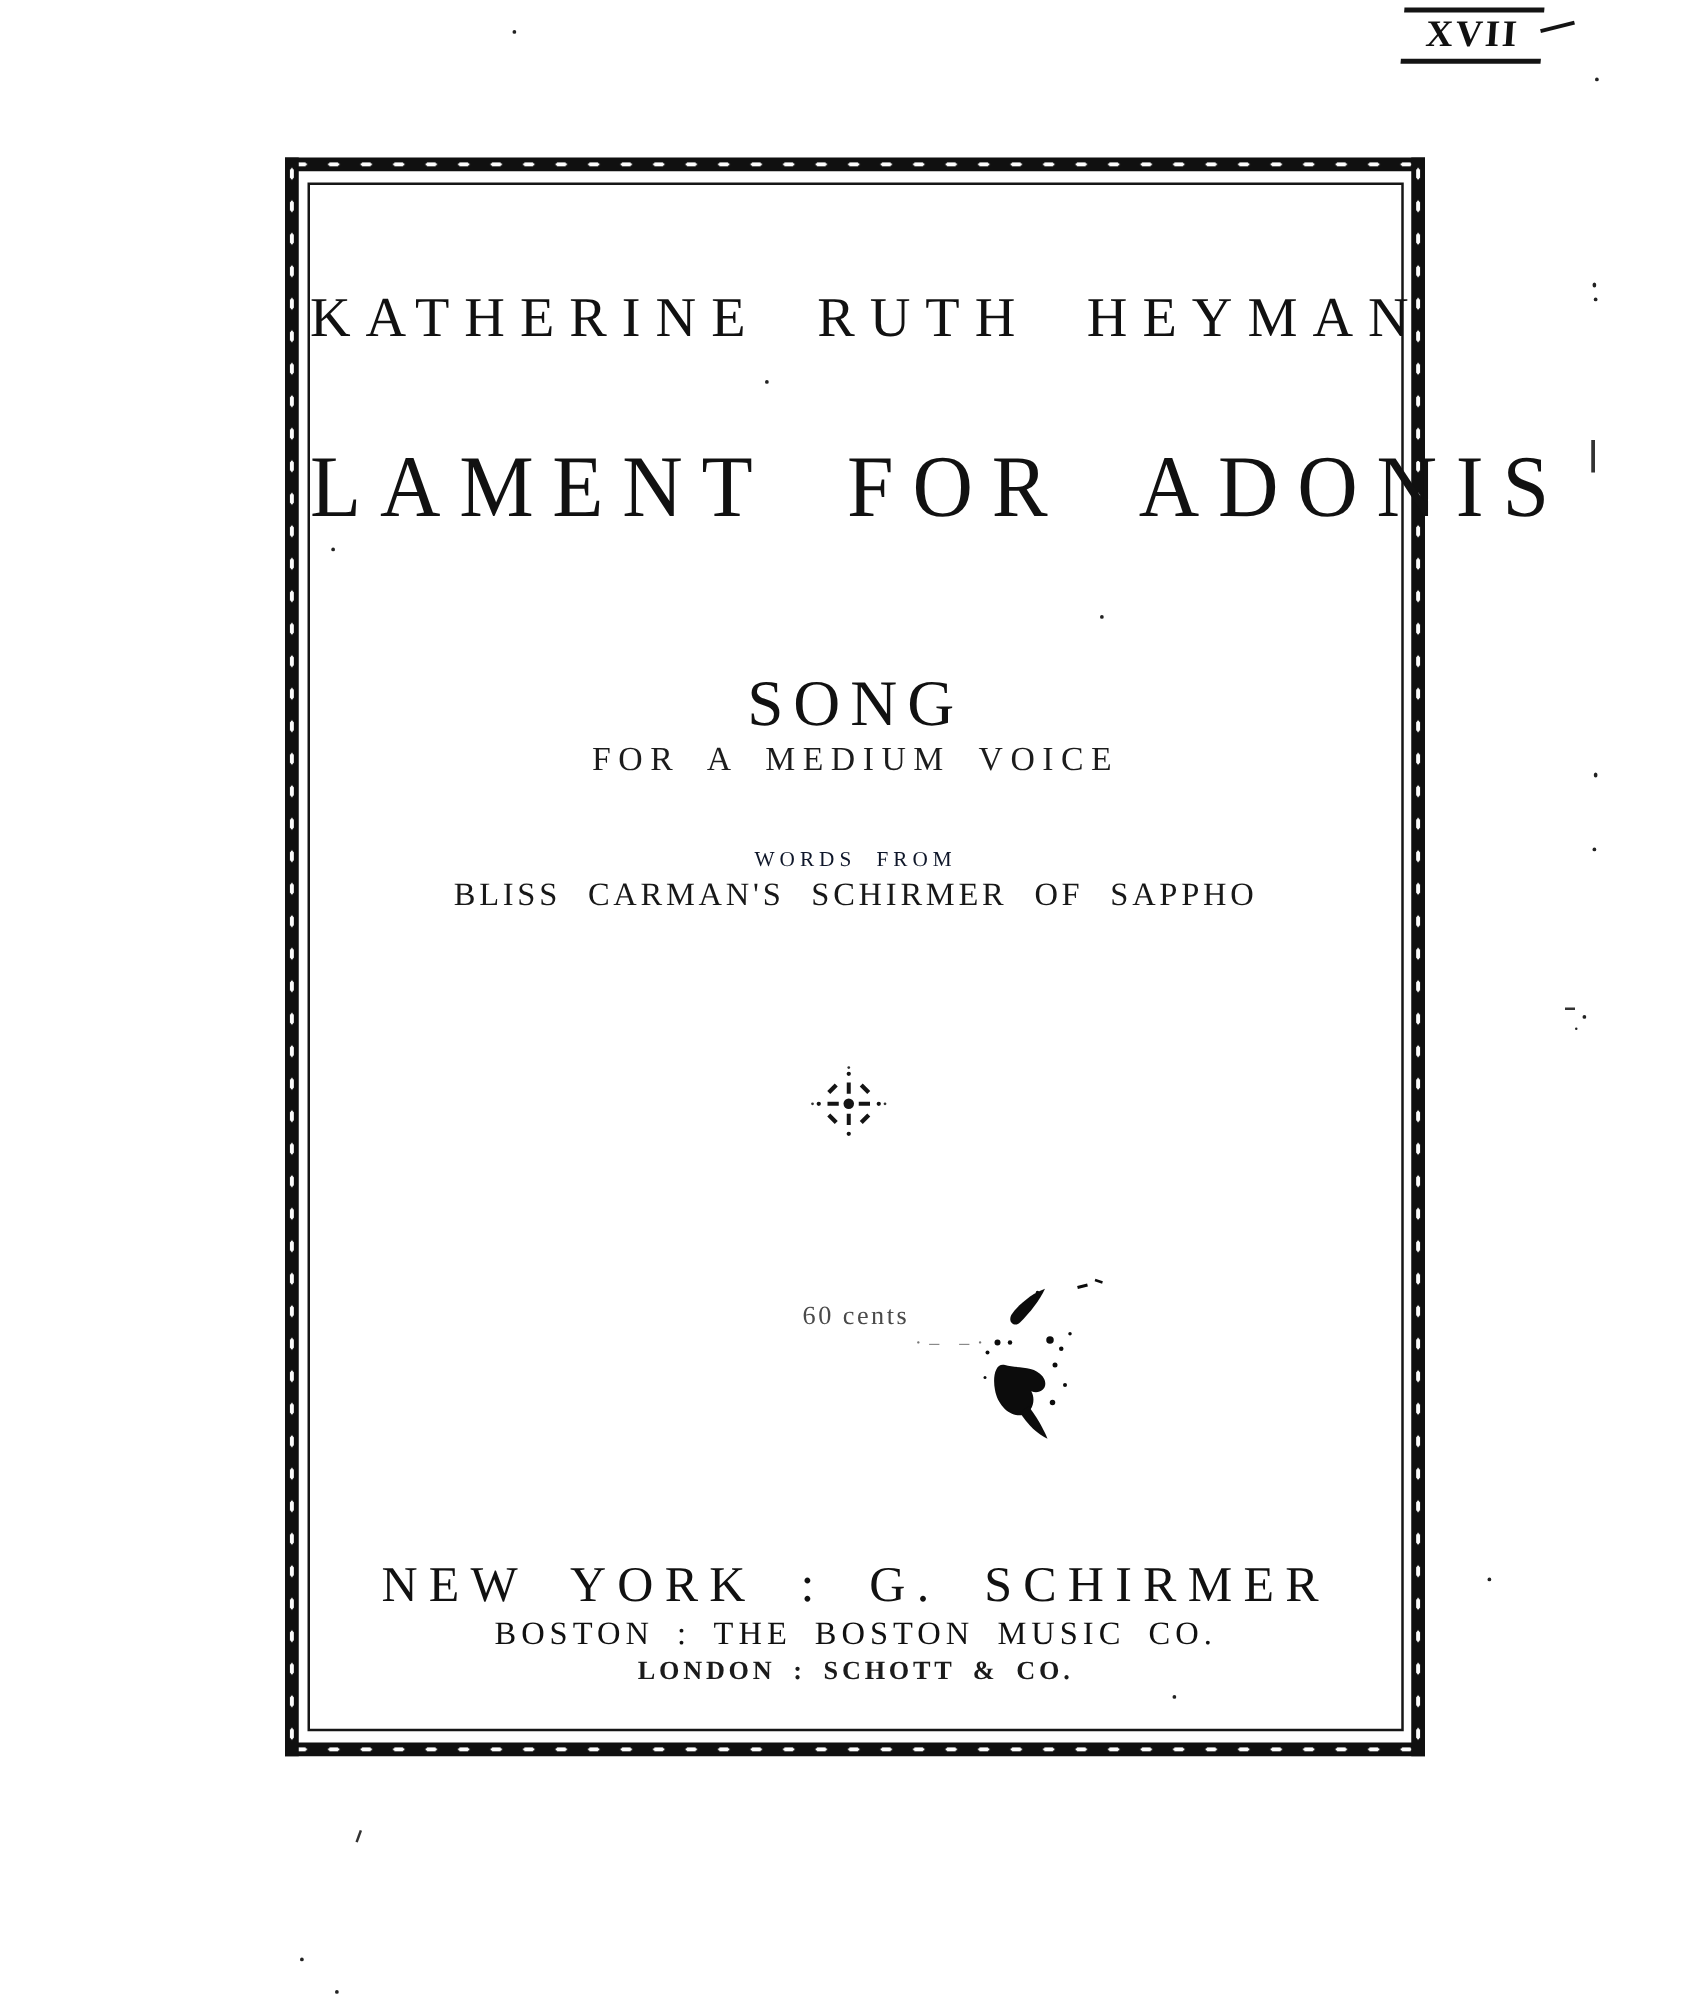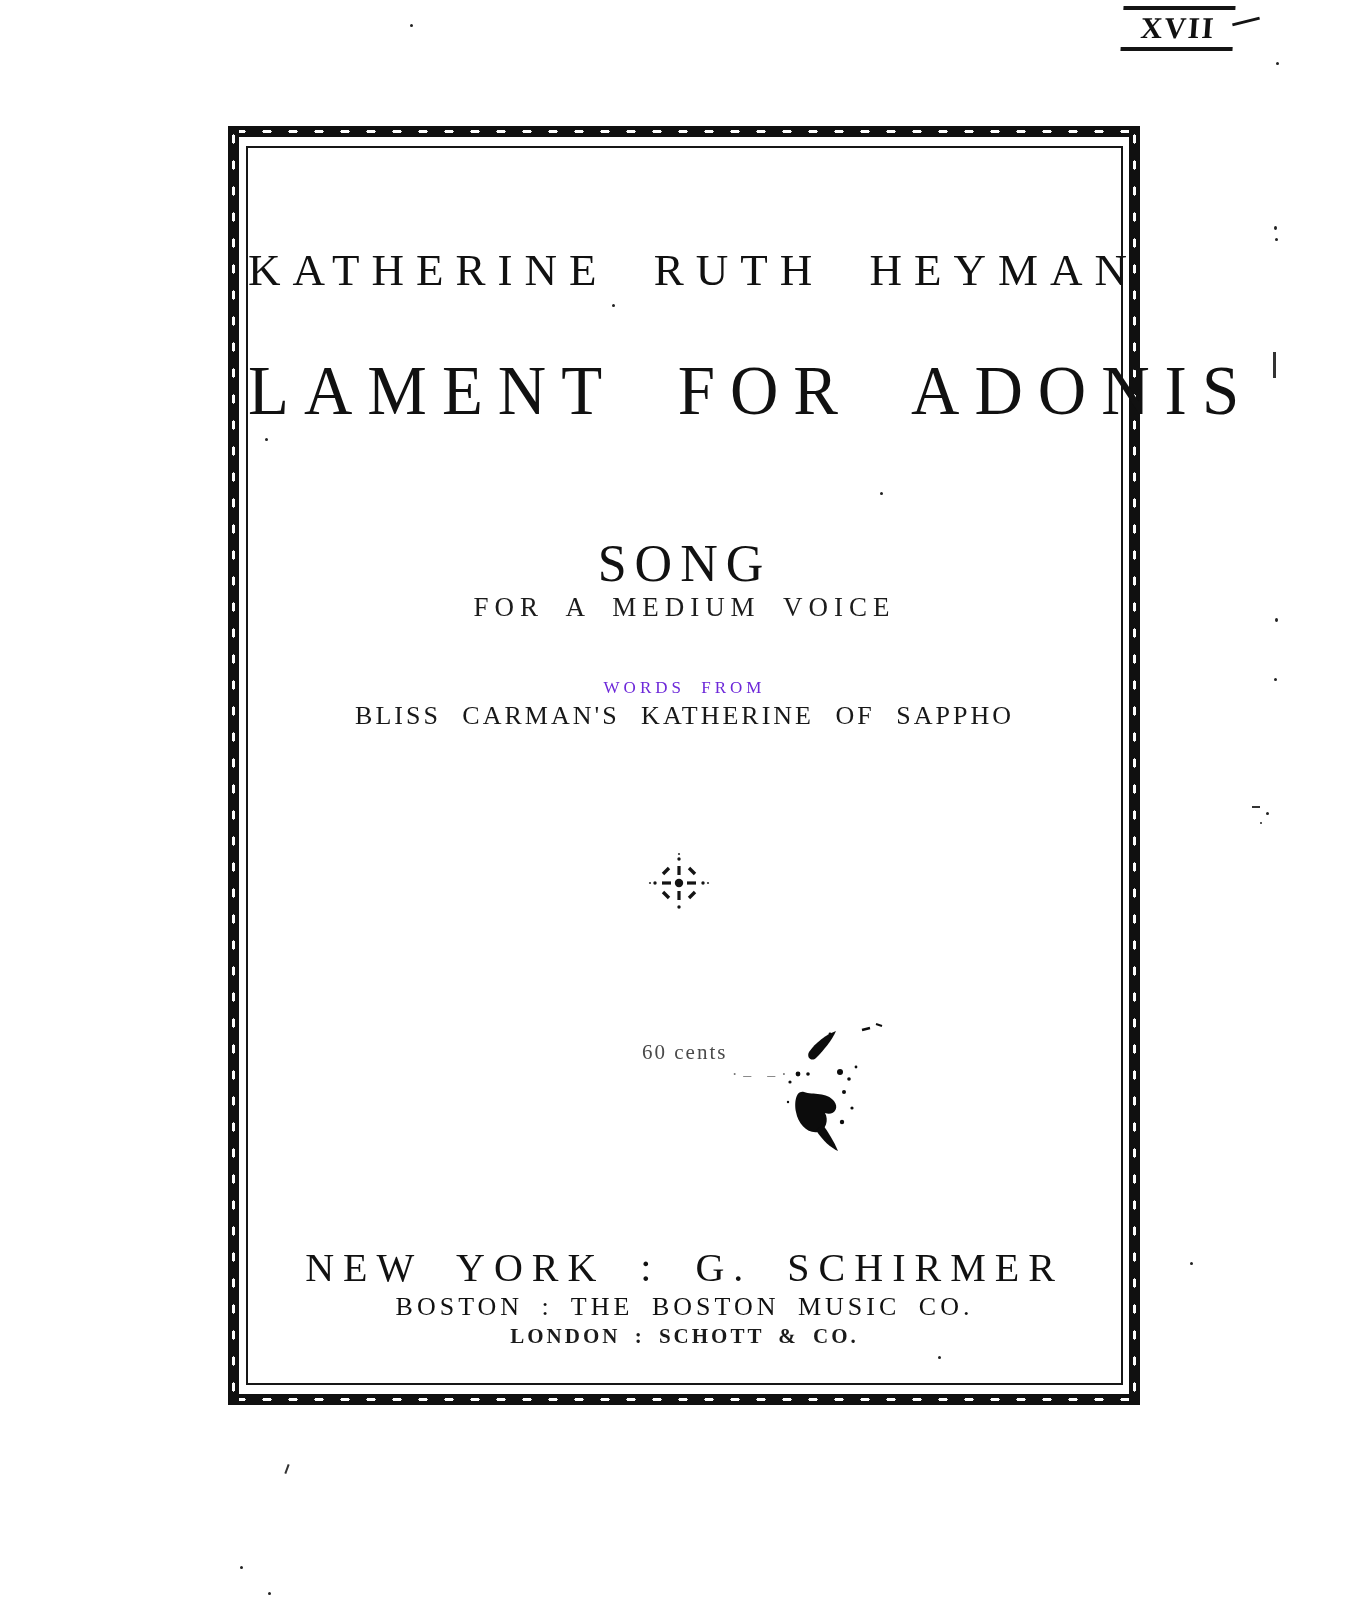--- a/index.html
+++ b/index.html
@@ -57,25 +57,25 @@
 
   .inner-frame {
     position: absolute;
     left: 246px; top: 146px;
     width: 877px; height: 1239px;
     border: 2px solid #161616;
   }
 
   .cline { position: absolute; left: 248px; width: 873px; text-align: center; white-space: nowrap; }
 
-  .composer   { top: 244px; font-size: 45px; letter-spacing: 12px; word-spacing: 22px; }
+  .composer   { top: 228px; font-size: 45px; letter-spacing: 12px; word-spacing: 22px; }
   .title      { top: 352px; font-size: 67px; letter-spacing: 15px; word-spacing: 30px; transform: scaleY(1.05); }
   .subtitle   { top: 534px; font-size: 52px; letter-spacing: 8px; }
   .voice      { top: 592px; font-size: 27px; letter-spacing: 6px; word-spacing: 10px; color: #1c1c1c; }
-  .words-from { top: 678px; font-size: 17px; letter-spacing: 4px; word-spacing: 8px; color: #6d28d9; }
+  .words-from { top: 678px; font-size: 17px; letter-spacing: 4px; word-spacing: 8px; color: #0f172a; }
   .words-src  { top: 701px; font-size: 26px; letter-spacing: 3px; word-spacing: 12px; color: #181818; }
 
   .ornament { position: absolute; left: 648px; top: 852px; width: 62px; height: 62px; }
 
   .price {
     position: absolute; left: 642px; top: 1040px;
     font-size: 21px; letter-spacing: 2px; color: #4a4a4a;
   }
   .price-dashes { position: absolute; left: 732px; top: 1066px; color: #777; font-size: 16px; letter-spacing: 6px; }
 
@@ -101,21 +101,21 @@
   <div class="band band-bottom"></div>
   <div class="band band-left"></div>
   <div class="band band-right"></div>
   <div class="inner-frame"></div>
 
   <div class="cline composer">KATHERINE RUTH HEYMAN</div>
   <div class="cline title">LAMENT FOR ADONIS</div>
   <div class="cline subtitle">SONG</div>
   <div class="cline voice">FOR A MEDIUM VOICE</div>
   <div class="cline words-from">WORDS FROM</div>
-  <div class="cline words-src">BLISS CARMAN'S KATHERINE OF SAPPHO</div>
+  <div class="cline words-src">BLISS CARMAN'S SCHIRMER OF SAPPHO</div>
 
   <svg class="ornament" viewBox="-31 -31 62 62">
     <circle cx="0" cy="0" r="4.2" fill="#141414"></circle>
     <rect x="8" y="-1.6" width="9" height="3.2" fill="#141414"></rect>
     <rect x="-17" y="-1.6" width="9" height="3.2" fill="#141414"></rect>
     <rect x="-1.6" y="8" width="3.2" height="9" fill="#141414"></rect>
     <rect x="-1.6" y="-17" width="3.2" height="9" fill="#141414"></rect>
     <circle cx="24" cy="0" r="1.7" fill="#141414"></circle>
     <circle cx="-24" cy="0" r="1.7" fill="#141414"></circle>
     <circle cx="0" cy="-24" r="1.7" fill="#141414"></circle>

